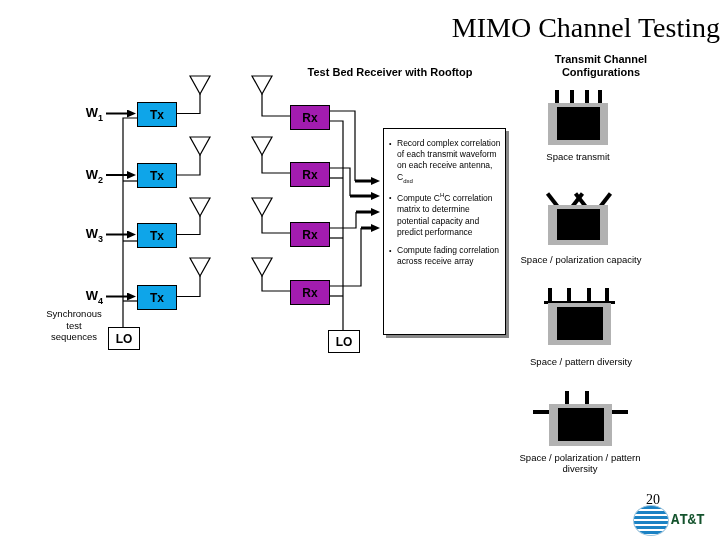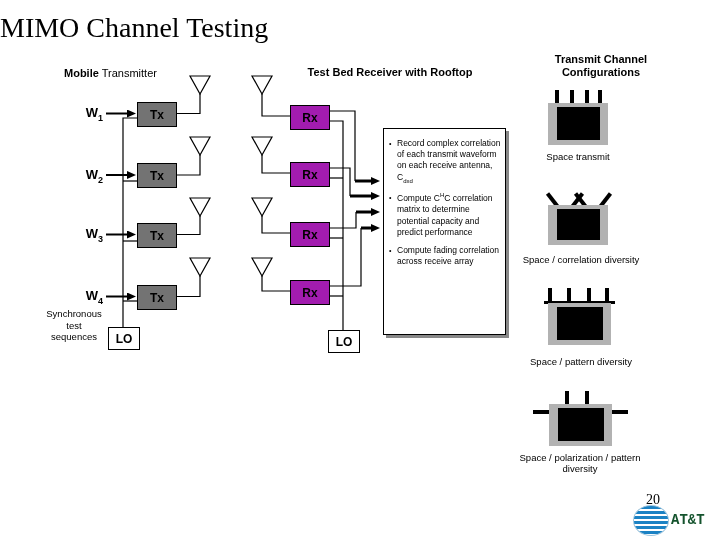--- a/index.html
+++ b/index.html
@@ -1,28 +1,28 @@
 <!DOCTYPE html>
 <html><head>
 <meta charset="utf-8">
 <style>
   html,body{margin:0;padding:0;background:#fff;}
   #slide{position:relative;width:720px;height:540px;background:#ffffff;overflow:hidden;
          font-family:"Liberation Sans", sans-serif;color:#000;}
   .abs{position:absolute;}
-  #title{top:12px;left:0;width:720px;text-align:left;
+  #title{top:12px;left:0;width:720px;text-align:right;
          font-family:"Liberation Serif", serif;font-size:28px;font-weight:400;}
   .hdr{font-size:11px;font-weight:bold;line-height:1.18;}
   .center{text-align:center;}
   .wlab{font-size:13px;font-weight:bold;text-align:right;}
   .wlab sub{font-size:9px;}
   .blockbox{position:absolute;width:38px;height:23px;border:1px solid #000;
             display:flex;align-items:center;justify-content:center;
             font-size:12px;font-weight:bold;}
-  .tx{background:#737373;}
+  .tx{background:#0ea5e9;}
   .rx{background:#a21caf;}
   .lobox{position:absolute;width:30px;height:21px;border:1.5px solid #000;background:#fff;
          display:flex;align-items:center;justify-content:center;font-size:12px;font-weight:bold;}
   #sync-note{left:36px;top:308px;width:76px;text-align:center;font-size:9.5px;line-height:1.22;}
   #analysis-box{left:383px;top:128px;width:123px;height:207px;background:#fff;
                 border:1px solid #000;box-shadow:3px 3px 0 #888;box-sizing:border-box;
                 padding:9px 4px 4px 5px;font-size:8.5px;line-height:1.32;}
   .bullet{display:flex;margin-bottom:7px;}
   .b-dot{width:8px;flex:0 0 8px;font-size:7px;padding-top:1px;}
   .b-text{flex:1;}
@@ -105,23 +105,20 @@
     <g stroke="#000" stroke-width="3">
       <line x1="355" y1="181" x2="371" y2="181" marker-end="url(#arr)"></line>
       <line x1="350" y1="196" x2="371" y2="196" marker-end="url(#arr)"></line>
       <line x1="356" y1="212" x2="371" y2="212" marker-end="url(#arr)"></line>
       <line x1="361" y1="228" x2="371" y2="228" marker-end="url(#arr)"></line>
     </g>
   </svg>
 
   <div id="title" class="abs">MIMO Channel Testing</div>
 
-  <div class="abs hdr" style="left:64px;top:67px;width:140px;">
-    <span>Mobile</span><span style="font-weight:400;"> Transmitter</span>
-  </div>
   <div class="abs hdr center" style="left:300px;top:66px;width:180px;">
     <div>Test Bed Receiver with Rooftop</div>
   </div>
   <div class="abs hdr center" style="left:530px;top:53px;width:142px;">
     <div>Transmit Channel</div>
     <div>Configurations</div>
   </div>
 
   <div class="abs wlab" style="left:70px;top:105px;width:33px;"><span>W</span><sub>1</sub></div>
   <div class="abs wlab" style="left:70px;top:167px;width:33px;"><span>W</span><sub>2</sub></div>
@@ -175,21 +172,21 @@
 
   <div class="cfg" style="left:548px;top:189px;width:60px;height:56px;">
     <div class="bar" style="left:8px;top:1px;width:4px;height:17px;transform:rotate(-38deg);transform-origin:50% 100%;"></div>
     <div class="bar" style="left:22px;top:1px;width:4px;height:17px;transform:rotate(38deg);transform-origin:50% 100%;"></div>
     <div class="bar" style="left:36px;top:1px;width:4px;height:17px;transform:rotate(-38deg);transform-origin:50% 100%;"></div>
     <div class="bar" style="left:50px;top:1px;width:4px;height:17px;transform:rotate(38deg);transform-origin:50% 100%;"></div>
     <div class="graybox" style="left:0;top:16px;width:60px;height:40px;">
       <div class="innerblk" style="left:9px;top:4px;width:43px;height:31px;"></div>
     </div>
   </div>
-  <div class="abs caption" style="left:501px;top:254px;width:160px;">Space / correlation diversity</div>
+  <div class="abs caption" style="left:501px;top:254px;width:160px;">Space / polarization capacity</div>
 
   <div class="cfg" style="left:548px;top:288px;width:63px;height:57px;">
     <div class="bar" style="left:0;top:0;width:4px;height:14px;"></div>
     <div class="bar" style="left:19px;top:0;width:4px;height:14px;"></div>
     <div class="bar" style="left:39px;top:0;width:4px;height:14px;"></div>
     <div class="bar" style="left:57px;top:0;width:4px;height:14px;"></div>
     <div class="bar" style="left:-4px;top:13px;width:71px;height:3px;"></div>
     <div class="graybox" style="left:0;top:15px;width:63px;height:42px;">
       <div class="innerblk" style="left:9px;top:4px;width:46px;height:33px;"></div>
     </div>

